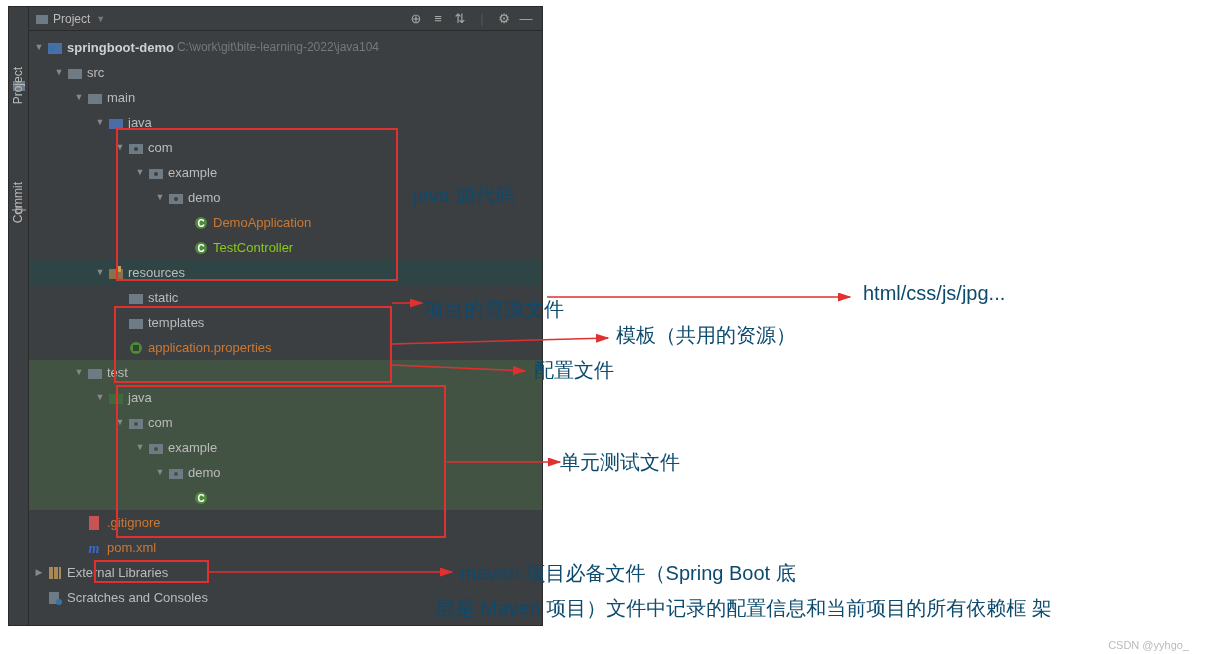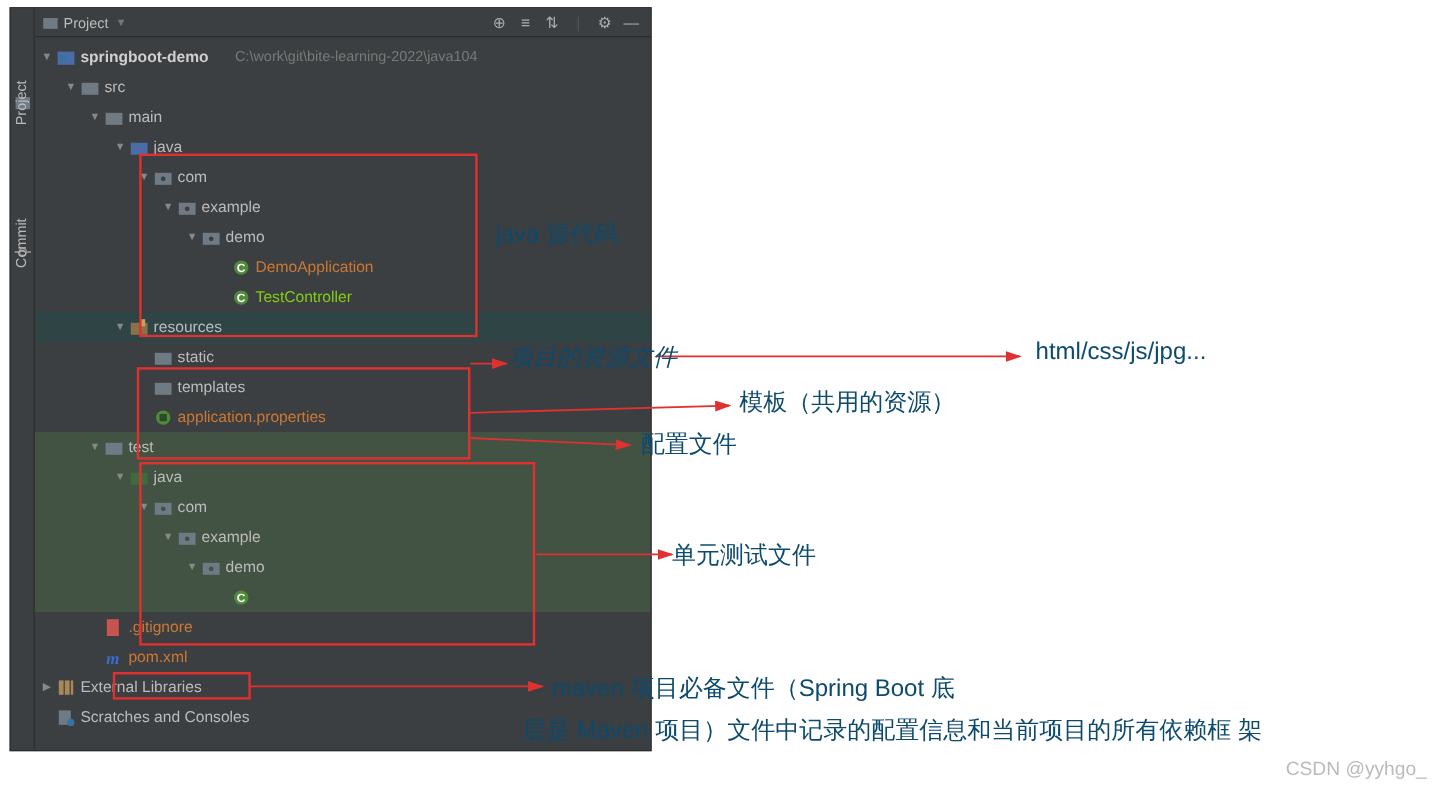--- a/index.html
+++ b/index.html
@@ -24,21 +24,21 @@
   .panel-hdr .tbtn { width:20px; height:20px; margin-left:2px; display:flex; align-items:center; justify-content:center; color:#aaa; font-size:13px; cursor:pointer; }
 
   .tree { padding:4px 0 4px 0; font-size:13px; line-height:25px; color:#bbbbbb; height:calc(100% - 24px); overflow:hidden; }
   .row { display:flex; align-items:center; height:25px; white-space:nowrap; padding-right:6px; }
   .row .arrow { width:12px; text-align:center; color:#888; font-size:9px; display:inline-block; flex:0 0 12px; }
   .row .fico { width:16px; height:16px; margin:0 4px 0 2px; flex:0 0 16px; display:inline-flex; align-items:center; justify-content:center; }
   .row .name { color:#bbbbbb;text-align:right; }
   .row .name.bold { color:#d0d0d0; font-weight:600; }
   .row .name.orange { color:#cc7832; }
   .row .name.green { color:#84cc16; }
-  .row .path { color:#787878; margin-left:22px; font-size:12px; }
+  .row .path { color:#787878; margin-left:3px; font-size:12px; }
 
   .ind0 { padding-left:4px; } .ind1 { padding-left:24px; } .ind2 { padding-left:44px; }
   .ind3 { padding-left:65px; } .ind4 { padding-left:85px; } .ind5 { padding-left:105px; }
   .ind6 { padding-left:125px; } .ind7 { padding-left:150px; }
 
   .hl-sel { background:#2f4545; }
   .hl-test { background:#435343; }
 
   
   .ann-box { position:absolute; border:2px solid #e03030; pointer-events:none; }
@@ -46,21 +46,21 @@
   .box-res  { left:105px; top:299px; width:278px; height:77px; }
   .box-test { left:107px; top:378px; width:330px; height:153px; }
   .box-pom  { left:85px; top:553px; width:115px; height:23px; }
 
   
   .ann { position:absolute; color:#0c4a6e; font-size:20px; }
 
   
   svg.arrows { position:absolute; left:0; top:0; width:1205px; height:654px; pointer-events:none; }
 
-  .watermark { position:absolute; right:16px; bottom:3px; font-size:16px; color:#bbb; }
+  .watermark { position:absolute; right:16px; bottom:3px; font-size:11px; color:#bbb; }
 
   
   .ic-folder { fill:#6e7b85; }
   .ic-folder.src { fill:#4a6da7; }
   .ic-pkg { fill:#6e7b85; }
   .ic-class { fill:#4e8a3a; }
   .ic-prop { fill:#4e8a3a; }
   .ic-git { fill:#c75450; }
   .ic-mvn { fill:#3b6bcc; font-weight:bold; font-style:italic; font-family:serif; }
   .ic-lib { fill:#a8895a; }
@@ -375,21 +375,21 @@
   <line x1="392" y1="344" x2="608" y2="338" stroke="#e03030" stroke-width="1.5" marker-end="url(#ah)"></line>
 
   <line x1="392" y1="365" x2="525" y2="371" stroke="#e03030" stroke-width="1.5" marker-end="url(#ah)"></line>
 
   <line x1="447" y1="462" x2="560" y2="462" stroke="#e03030" stroke-width="1.5" marker-end="url(#ah)"></line>
 
   <line x1="208" y1="572" x2="452" y2="572" stroke="#e03030" stroke-width="1.5" marker-end="url(#ah)"></line>
 </svg>
 
 <div class="ann" style="left:413px; top:182px;">java 源代码</div>
-<div class="ann" style="left:424px; top:284px;font-style:italic;">项目的资源文件</div>
+<div class="ann" style="left:424px; top:296px;">项目的资源文件</div>
 <div class="ann" style="left:863px; top:282px;">html/css/js/jpg...</div>
 <div class="ann" style="left:616px; top:322px;">模板（共用的资源）</div>
 <div class="ann" style="left:534px; top:357px;">配置文件</div>
 <div class="ann" style="left:560px; top:449px;">单元测试文件</div>
 <div class="ann" style="left:460px; top:560px;">maven 项目必备文件（Spring Boot 底</div>
 <div class="ann" style="left:435px; top:595px;">层是 Maven 项目）文件中记录的配置信息和当前项目的所有依赖框  架</div>
 
 <div class="watermark">CSDN @yyhgo_</div>
 
 </body></html>

